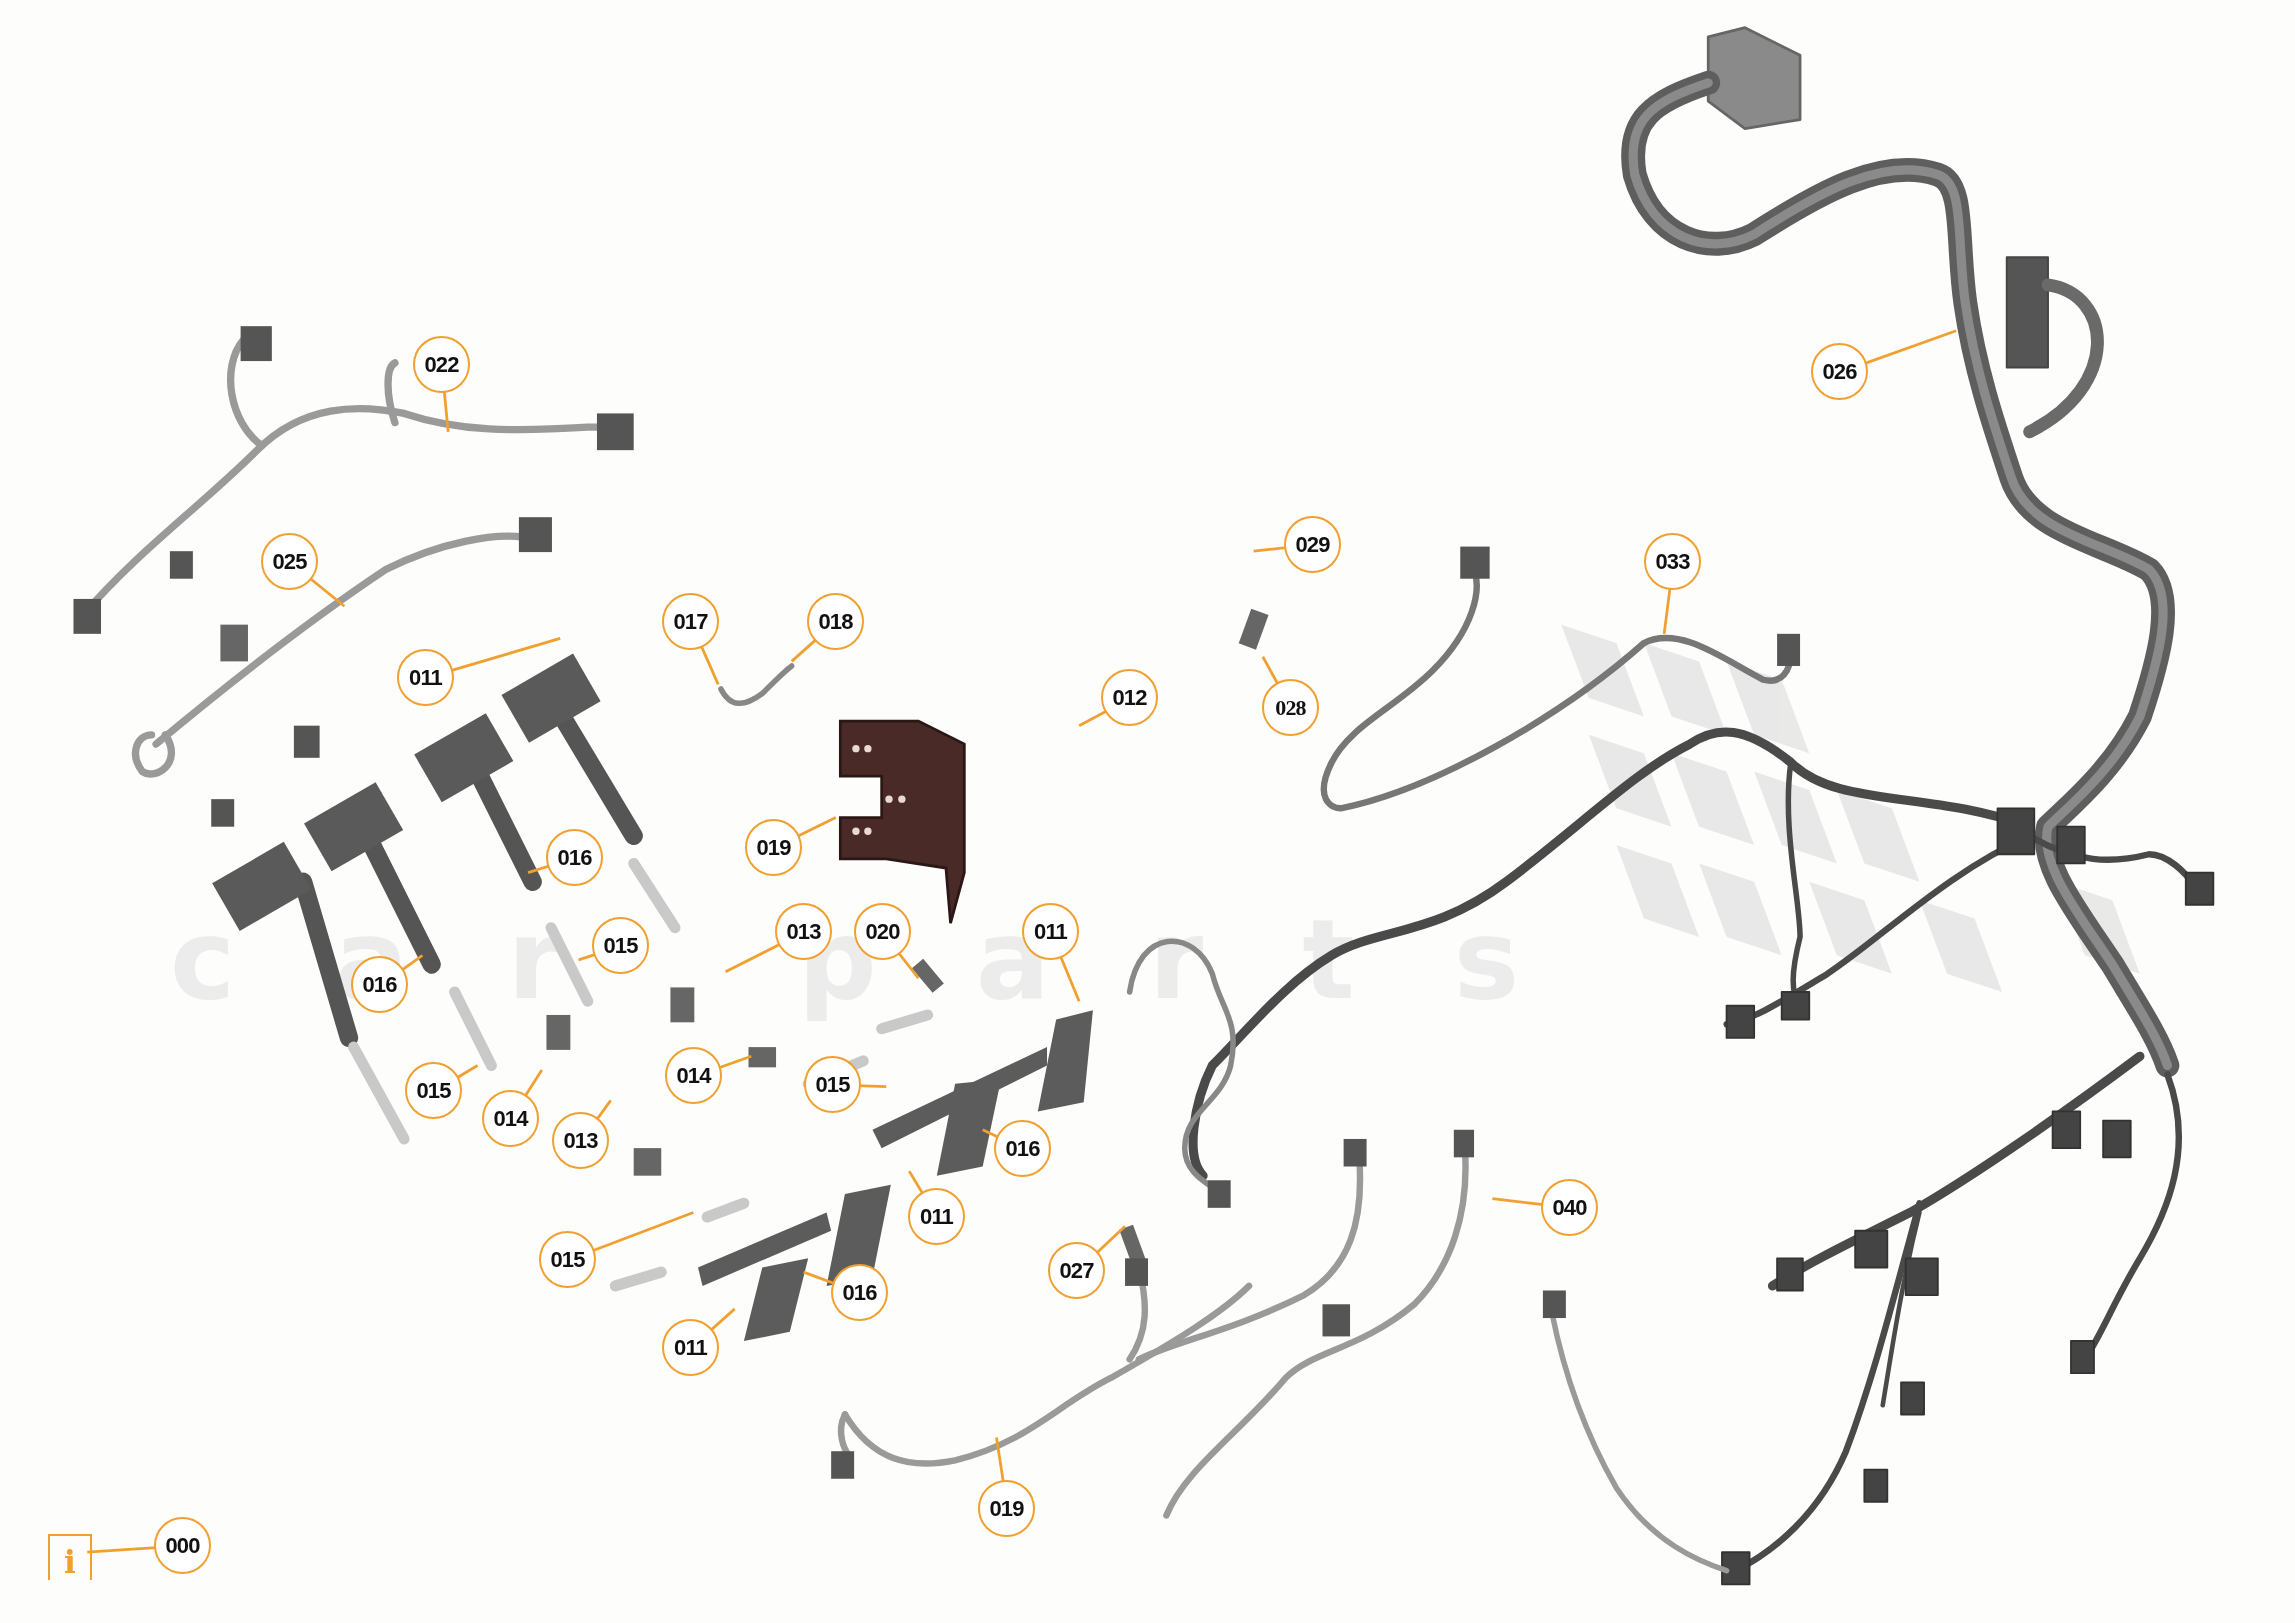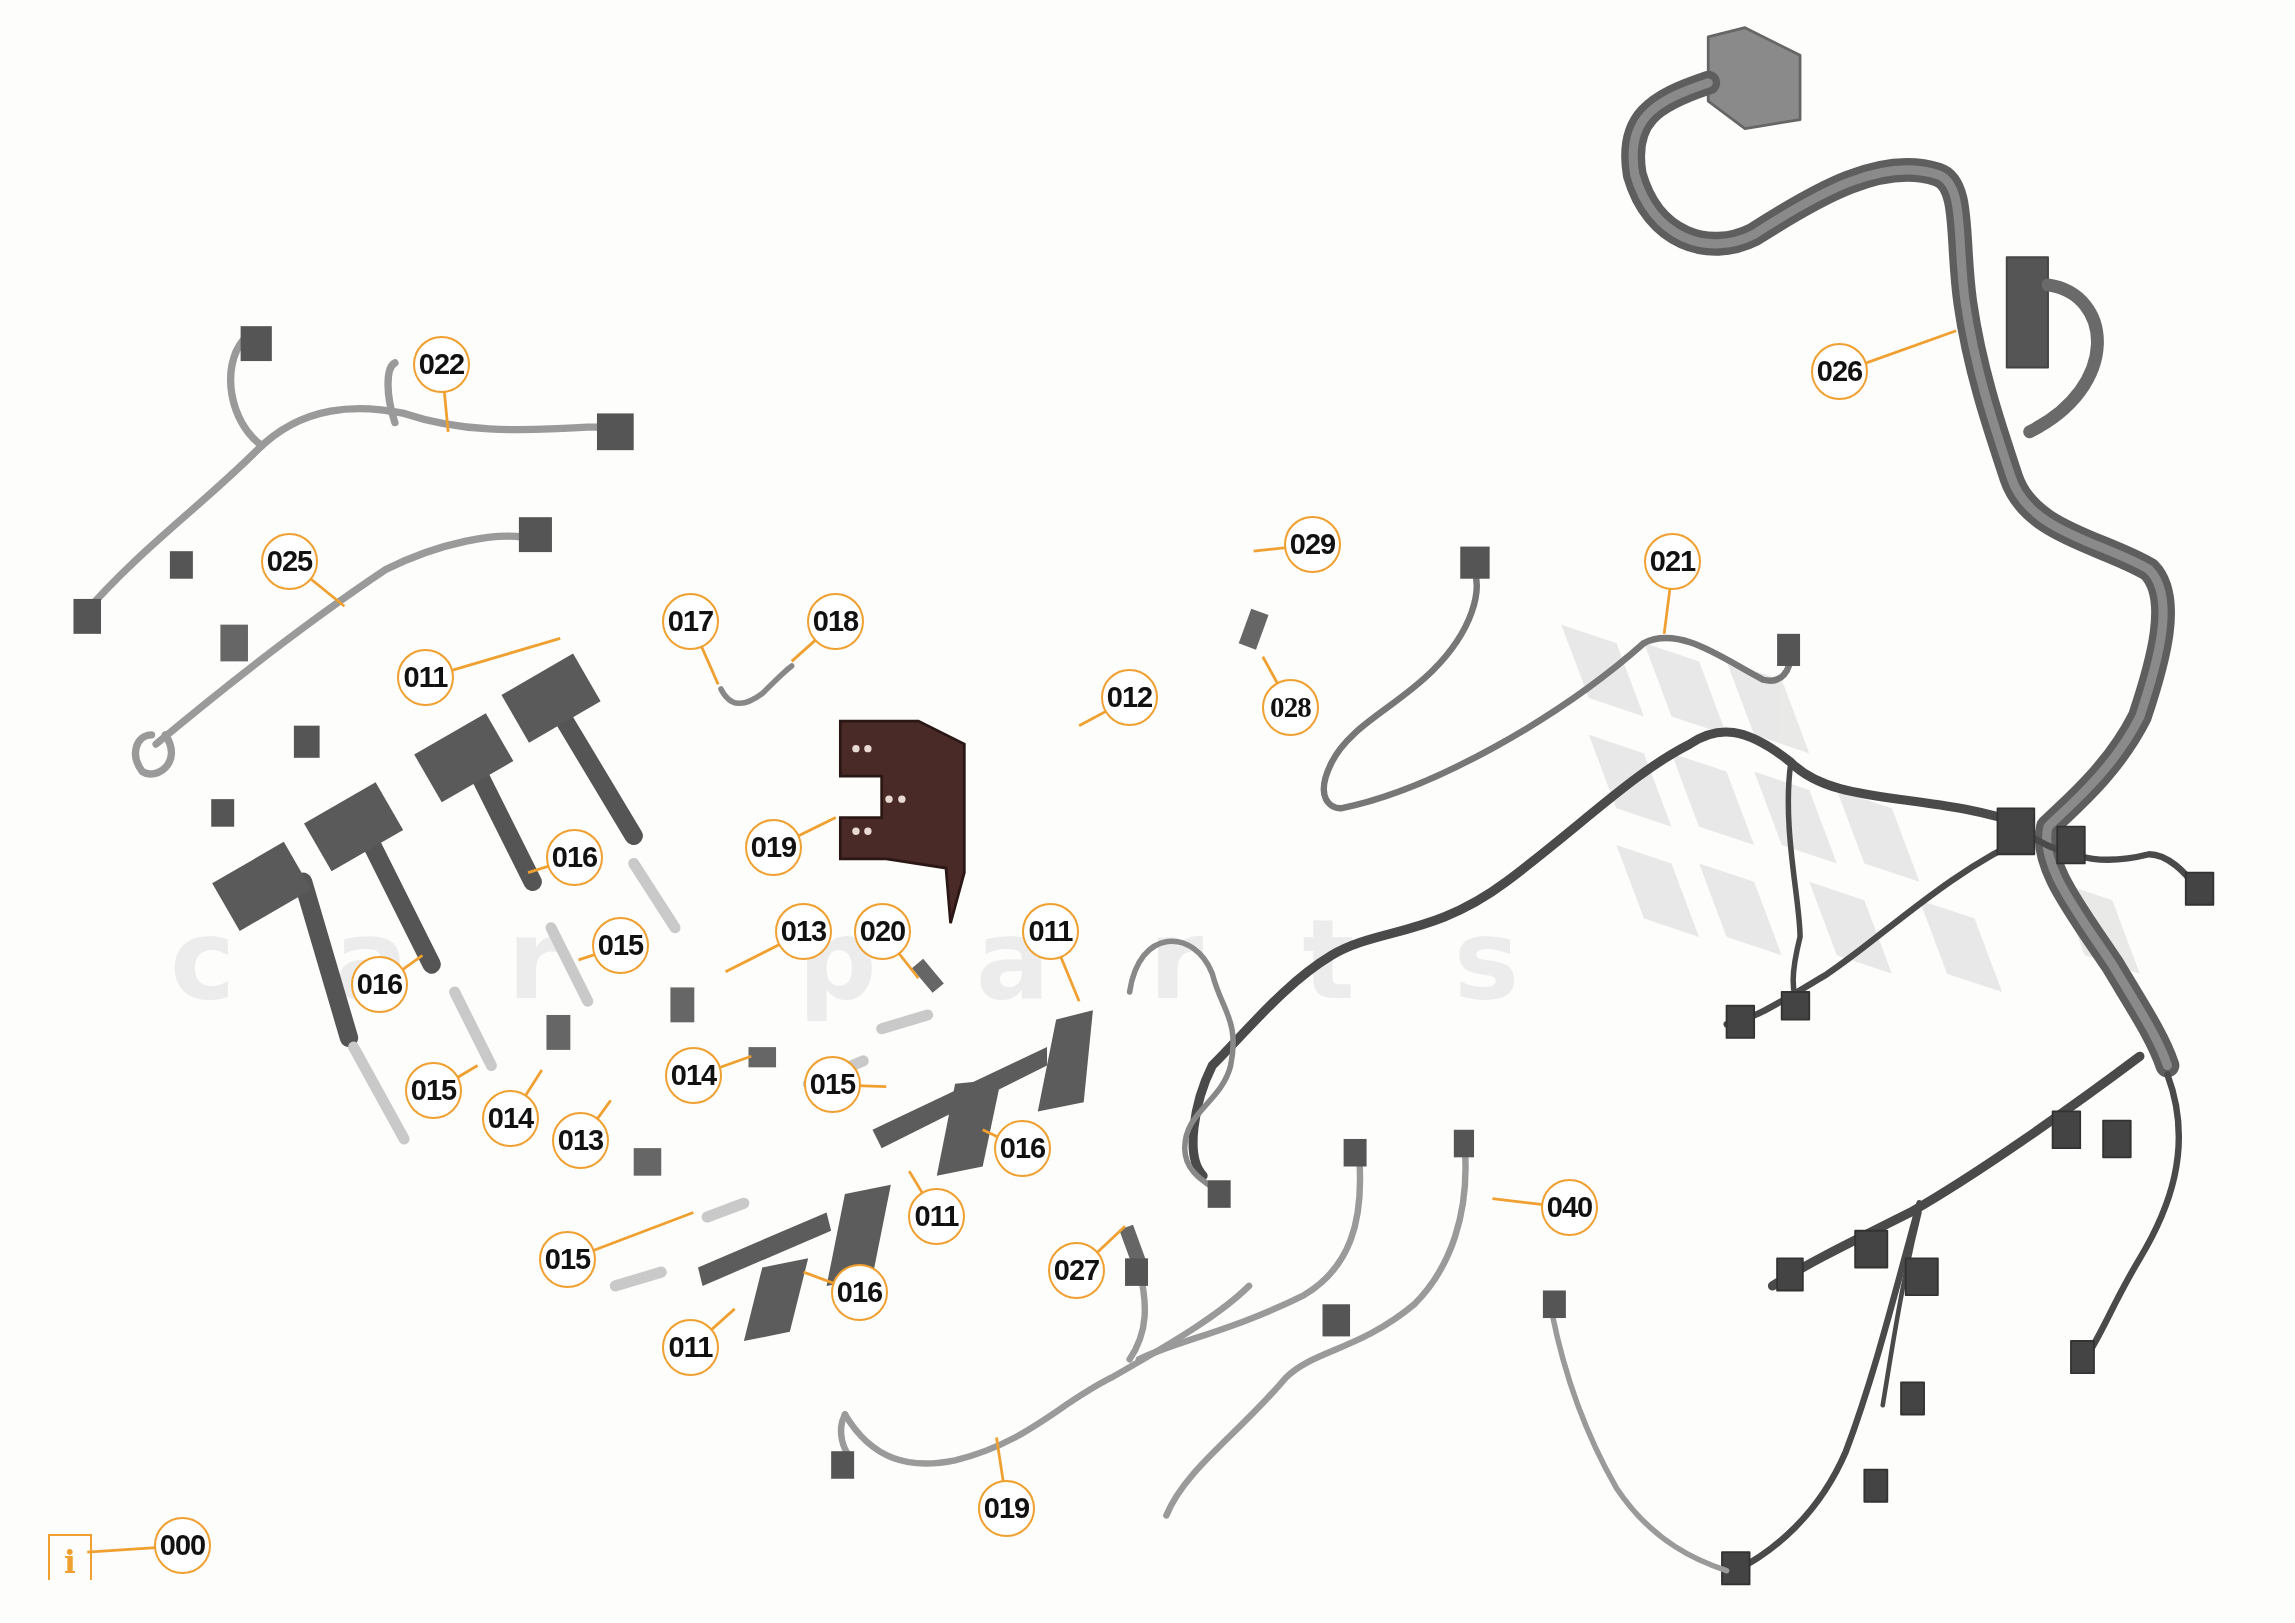--- a/index.html
+++ b/index.html
@@ -6,21 +6,21 @@
   body { width:2296px; height:1624px; position:relative; overflow:hidden;
          font-family:"Liberation Sans", sans-serif; }
   #canvas { position:absolute; left:0; top:0; width:2296px; height:1624px; }
   .wm-text { position:absolute; font-family:"DejaVu Sans", sans-serif; font-weight:bold;
              color:#f8d4d4; line-height:1; white-space:nowrap; user-select:none; }
   .wm-main { left:170px; top:588px; font-size:303px; letter-spacing:-5.5px; }
   .wm-sub  { left:170px; top:905px; font-size:110px; color:#ececec; letter-spacing:99px; font-weight:bold; }
   .callout { position:absolute; width:53px; height:53px; margin-left:-29px; margin-top:-29px;
              border:2.8px solid #f0a030; border-radius:50%; background:#ffffff;
              display:flex; align-items:center; justify-content:center;
-             font-family:"Liberation Sans", sans-serif; font-weight:bold; font-size:29px;
+             font-family:"Liberation Sans", sans-serif; font-weight:bold; font-size:22px;
              color:#111; letter-spacing:-0.9px; cursor:pointer; }
   .info-box { position:absolute; left:48px; top:1534px; width:44px; height:46px;
               border:2.8px solid #f0a030; border-bottom:none; box-sizing:border-box;
               color:#f0a030; font-family:"DejaVu Serif", serif; font-weight:bold;
               font-size:31px; display:flex; justify-content:center; align-items:flex-end; cursor:pointer; }
   svg { position:absolute; left:0; top:0; }
 </style>
 </head>
 <body>
 
@@ -223,21 +223,21 @@
 
   <div id="callouts">
       <div class="callout" style="left: 442px; top: 365px;">022</div>
       <div class="callout" style="left: 290px; top: 562px;">025</div>
       <div class="callout" style="left: 426px; top: 678px;">011</div>
       <div class="callout" style="left: 691px; top: 622px;">017</div>
       <div class="callout" style="left: 836px; top: 622px;">018</div>
       <div class="callout" style="left: 1130px; top: 698px;">012</div>
       <div class="callout" style="left: 1313px; top: 545px;">029</div>
       <div class="callout" style="left: 1291px; top: 708px; font-family: Liberation Serif, serif;">028</div>
-      <div class="callout" style="left: 1673px; top: 562px;">021</div>
+      <div class="callout" style="left: 1673px; top: 562px;">033</div>
       <div class="callout" style="left: 1840px; top: 372px;">026</div>
       <div class="callout" style="left: 774px; top: 848px;">019</div>
       <div class="callout" style="left: 575px; top: 858px;">016</div>
       <div class="callout" style="left: 380px; top: 985px;">016</div>
       <div class="callout" style="left: 621px; top: 946px;">015</div>
       <div class="callout" style="left: 434px; top: 1091px;">015</div>
       <div class="callout" style="left: 511px; top: 1119px;">014</div>
       <div class="callout" style="left: 581px; top: 1141px;">013</div>
       <div class="callout" style="left: 694px; top: 1076px;">014</div>
       <div class="callout" style="left: 804px; top: 932px;">013</div>

